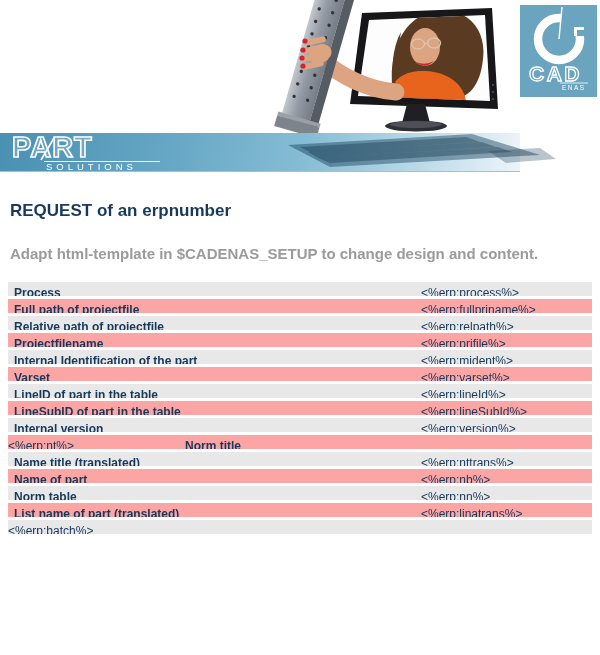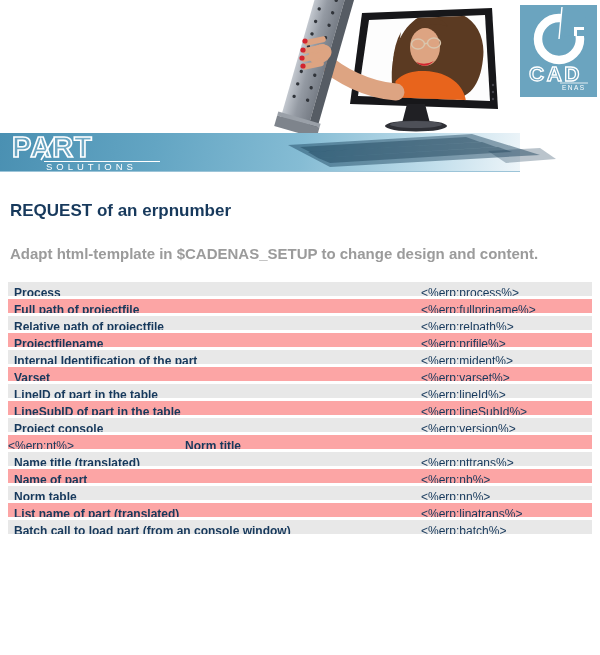--- a/index.html
+++ b/index.html
@@ -209,21 +209,21 @@
     <div class="cell label">LineID of part in the table</div>
     <div class="cell value">&lt;%erp:lineId%&gt;</div>
   </div>
 
   <div class="row plain">
     <div class="cell label">LineSubID of part in the table</div>
     <div class="cell value">&lt;%erp:lineSubId%&gt;</div>
   </div>
 
   <div class="row shaded">
-    <div class="cell label">Project console</div>
+    <div class="cell label">Internal version</div>
     <div class="cell value">&lt;%erp:version%&gt;</div>
   </div>
 
   <div class="row plain">
     <div class="cell value">&lt;%erp:nt%&gt;</div>
     <div class="cell label">Norm title</div>
   </div>
 
   <div class="row shaded">
     <div class="cell label">Name title (translated)</div>
@@ -239,19 +239,18 @@
     <div class="cell label">Norm table</div>
     <div class="cell value">&lt;%erp:nn%&gt;</div>
   </div>
 
   <div class="row plain">
     <div class="cell label">List name of part (translated)</div>
     <div class="cell value">&lt;%erp:linatrans%&gt;</div>
   </div>
 
   <div class="row shaded">
-    <div class="cell label">Batch call to load part (from an console window)</div>
     <div class="cell value">&lt;%erp:batch%&gt;</div>
   </div>
 </div>
   </div>
 
 </div>
 
 </body></html>

